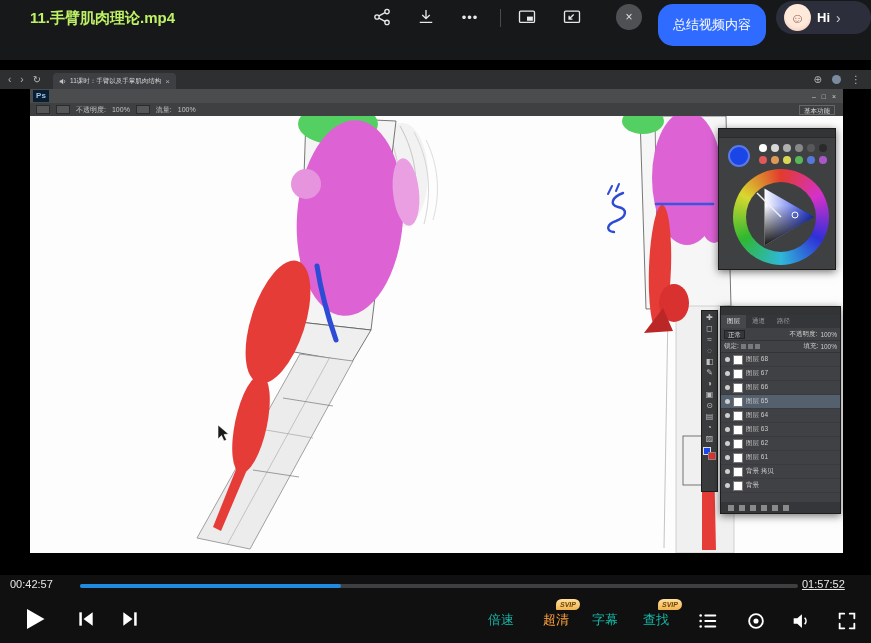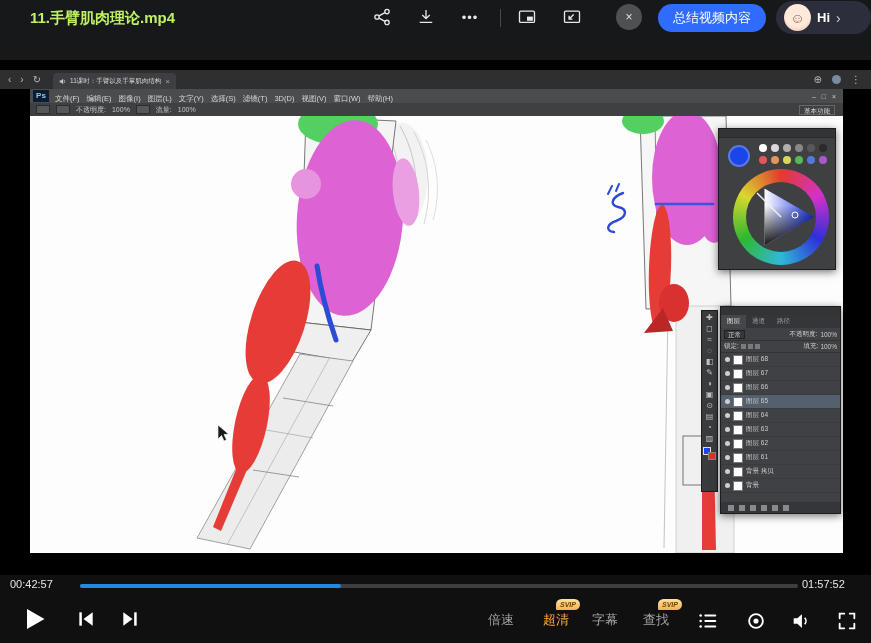--- a/index.html
+++ b/index.html
@@ -10,21 +10,21 @@
 
 .topbar{position:absolute;left:0;top:0;width:871px;height:60px;background:#17181a;}
 .vtitle{position:absolute;left:30px;top:9px;font-size:15px;font-weight:bold;color:#bef264;}
 .hbtn{position:absolute;top:7px;width:22px;height:22px;background:none;border:none;color:#e8e8e8;cursor:pointer;padding:0;}
 .hbtn svg{stroke:#e8e8e8;fill:none;stroke-width:1.6;}
 #share{left:371px;} #download{left:415px;}
 #more{left:459px;font-size:13px;letter-spacing:1px;line-height:22px;}
 .vsep{position:absolute;left:500px;top:9px;width:1px;height:18px;background:#4a4a4a;}
 #pip{left:516px;} #mini{left:561px;}
 .closebtn{position:absolute;left:616px;top:4px;width:26px;height:26px;border-radius:50%;background:#4f5053;border:none;color:#e0e0e0;font-size:12px;line-height:26px;text-align:center;cursor:pointer;}
-.summarize{position:absolute;left:658px;top:4px;height:28px;padding:0 15px;border:none;border-radius:15px;background:#2f6bff;color:#fff;font-size:13px;cursor:pointer;}
+.summarize{position:absolute;left:658px;top:4px;height:42px;padding:0 15px;border:none;border-radius:15px;background:#2f6bff;color:#fff;font-size:13px;cursor:pointer;}
 .apill{position:absolute;left:776px;top:1px;height:33px;width:95px;border-radius:17px;background:#2d2e3c;display:flex;align-items:center;gap:6px;padding:0 8px;cursor:pointer;}
 .avatar{width:27px;height:27px;border-radius:50%;background:radial-gradient(circle at 50% 40%,#ffe9da 55%,#f3b9a4);display:flex;align-items:center;justify-content:center;color:#8a5a42;font-size:14px;}
 .hi{color:#fff;font-size:13px;font-weight:bold;}
 .chev{color:#cfcfcf;font-size:14px;}
 
 
 .chrome{position:absolute;left:0;top:70px;width:871px;height:19px;background:#2e2f31;display:flex;align-items:center;font-size:10px;color:#b8b8b8;}
 .nav{margin-left:8px;display:flex;gap:9px;}
 .tab{margin-left:12px;height:16px;background:#3e3f42;border-radius:4px 4px 0 0;display:flex;align-items:center;gap:4px;padding:0 6px;max-width:132px;align-self:flex-end;}
 .tabtitle{font-size:6.5px;color:#d8d8d8;white-space:nowrap;overflow:hidden;text-overflow:ellipsis;max-width:98px;}
@@ -80,28 +80,28 @@
 .eye{width:5px;height:5px;border-radius:50%;background:#cfcfcf;margin-left:2px;}
 .lthumb{width:10px;height:10px;background:#fff;border:1px solid #777;}
 .lname{font-size:6.5px;white-space:nowrap;}
 .lfoot{position:absolute;bottom:0;left:0;right:0;height:11px;background:#35363a;display:flex;align-items:center;gap:5px;padding:0 7px;}
 .fico{width:6px;height:6px;background:#8a8a8a;}
 
 
 .pbar{position:absolute;left:0;top:575px;width:871px;height:68px;background:#101011;}
 .time{position:absolute;top:3px;font-size:11px;color:#e6e6e6;}
 .cur{left:10px;}
-.tot{left:802px;}
+.tot{left:802px;text-decoration:underline;}
 .track{position:absolute;left:80px;top:9px;width:718px;height:4px;background:#3f3f42;border-radius:2px;cursor:pointer;}
 .fill{height:100%;border-radius:2px;}
 .pbtn{position:absolute;background:none;border:none;padding:0;cursor:pointer;line-height:0;}
 #play{left:20px;top:30px;}
 #prev{left:76px;top:34px;}
 #next{left:120px;top:34px;}
-.tbtn{position:absolute;top:36px;background:none;border:none;color:#a3a3a3;font-size:13px;cursor:pointer;}
+.tbtn{position:absolute;top:36px;background:none;border:none;color:#14b8a6;font-size:13px;cursor:pointer;}
 #speed{left:488px;} #quality{left:543px;} #subs{left:592px;} #find{left:643px;text-align:right;}
 .svip{position:absolute;top:24px;height:11px;padding:0 4px;border-radius:6px 6px 6px 1px;background:linear-gradient(#ffe0a0,#f2b44e);color:#6e4400;font-size:7px;font-weight:bold;line-height:11px;font-style:italic;}
 #svip-q{left:556px;} #svip-f{left:658px;}
 #plist{left:697px;top:35px;} #rec{left:745px;top:35px;} #vol{left:790px;top:35px;} #fs{left:836px;top:35px;}
 </style>
 </head>
 <body>
 
 <div class="stage">
 
@@ -161,21 +161,20 @@
     </div>
     <div class="chromeicons">
       <span>⊕</span>
       <span class="profdot"></span>
       <span>⋮</span>
     </div>
   </div>
 
   <div class="psbar">
     <span class="pslogo">Ps</span>
-    <span><span class="ps-menu">文件(F)</span><span class="ps-menu">编辑(E)</span><span class="ps-menu">图像(I)</span><span class="ps-menu">图层(L)</span><span class="ps-menu">文字(Y)</span><span class="ps-menu">选择(S)</span><span class="ps-menu">滤镜(T)</span><span class="ps-menu">3D(D)</span><span class="ps-menu">视图(V)</span><span class="ps-menu">窗口(W)</span><span class="ps-menu">帮助(H)</span></span>
     <span class="winbtns">–  □  ×</span>
   </div>
 
   <div class="psopts">
     <span class="optbox"></span>
     <span class="optbox"></span>
     <span>不透明度:</span>
     <span>100%</span>
     <span class="optbox"></span>
     <span>流量:</span>

